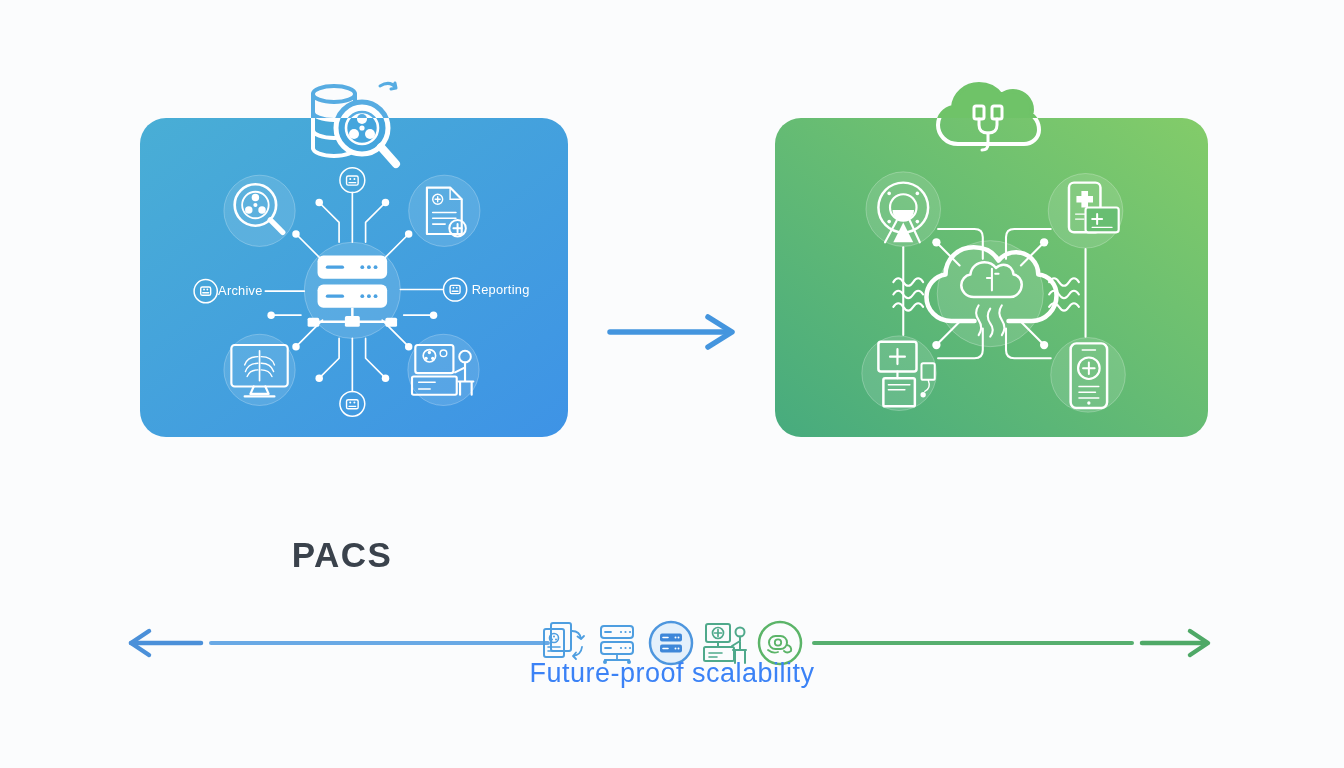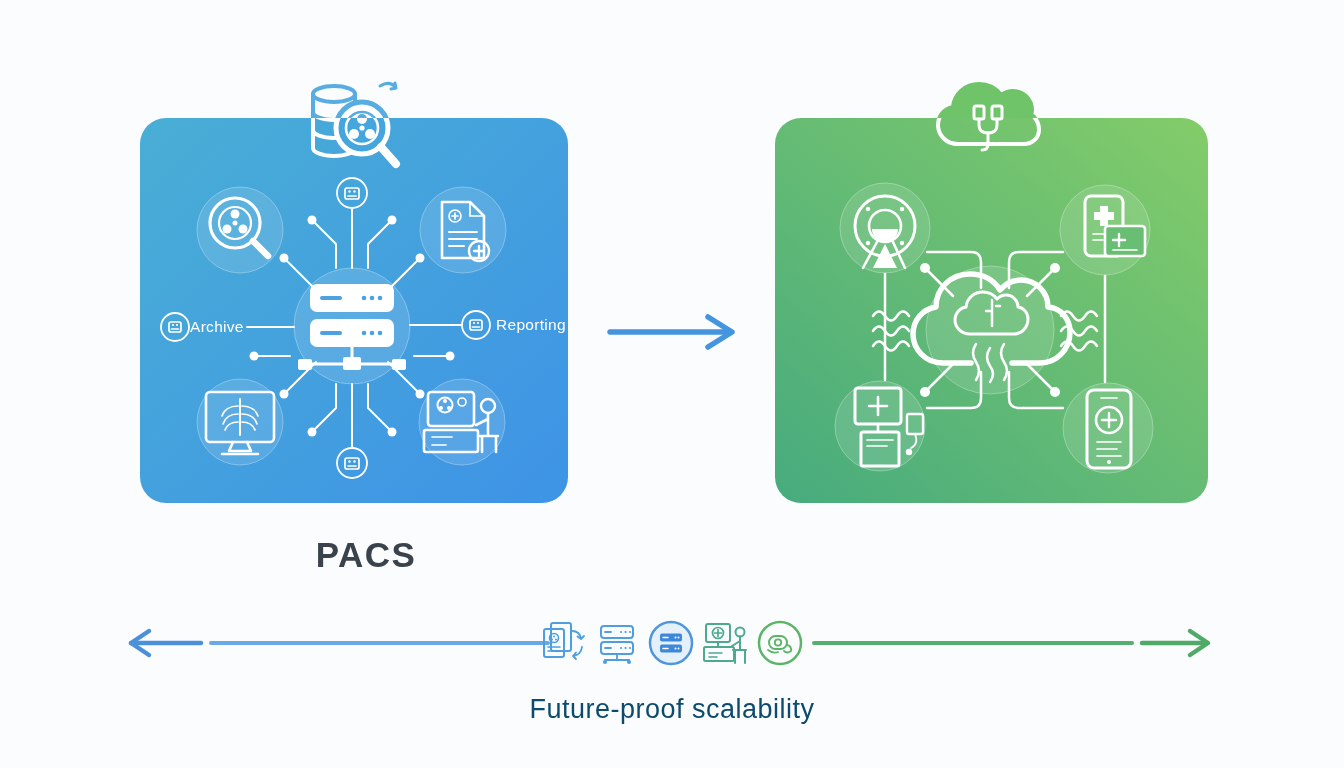--- a/index.html
+++ b/index.html
@@ -2,51 +2,51 @@
 <html><head>
 <meta charset="utf-8">
 <style>
   html,body{margin:0;padding:0}
   body{
     width:1344px;height:768px;position:relative;overflow:hidden;
     background:#fbfcfd;font-family:"Liberation Sans",sans-serif;
   }
   .stage{position:absolute;inset:0}
   
-  .panel{position:absolute;top:118px;height:385px;border-radius:26px}
+  .panel{position:absolute;top:118px;height:319px;border-radius:26px}
   .panel-pacs{left:140px;width:428px;background:linear-gradient(to bottom right,#49AED5 0%,#3E93E6 100%)}
   .panel-vna{left:775px;width:433px;background:linear-gradient(to top right,#47AB7E 0%,#83CC69 100%)}
   .panel-art{position:absolute;inset:0;width:100%;height:100%}
   
   .halo{fill:rgba(255,255,255,0.12);stroke:rgba(255,255,255,0.30);stroke-width:1}
   .ln{fill:none;stroke:#fff;stroke-width:2;stroke-linecap:round;stroke-linejoin:round}
   .ln25{fill:none;stroke:#fff;stroke-width:2.5;stroke-linecap:round;stroke-linejoin:round}
   .dt{fill:#fff}
   .ring{fill:none;stroke:#fff;stroke-width:1.8}
   .wicon{fill:none;stroke:#fff;stroke-width:2.6;stroke-linecap:round;stroke-linejoin:round}
   .wthin{fill:none;stroke:#fff;stroke-width:1.7;stroke-linecap:round}
   .wfill{fill:#fff}
   .nlabel{fill:#fff;font-size:15.5px;letter-spacing:.3px;font-family:"Liberation Sans",sans-serif}
   
   .top-icon{position:absolute}
   .top-icon-pacs{left:302px;top:76px;width:100px;height:98px}
   .top-icon-vna{left:936px;top:80px;width:108px;height:92px}
   
   .big-label{position:absolute;top:535px;font-size:35px;font-weight:700;color:#3A424C;text-align:center;letter-spacing:1.5px}
-  .pacs-label{left:152px;width:428px}
+  .pacs-label{left:128px;width:428px}
   .vna-label{left:775px;width:433px}
   
   .mid-arrow{position:absolute;left:602px;top:313px;width:145px;height:38px}
   .bottom-arrow-left{position:absolute;left:116px;top:627px;width:434px;height:32px}
   .bottom-arrow-right{position:absolute;left:812px;top:627px;width:406px;height:32px}
   
   .icon-strip{position:absolute;left:538px;top:617px;width:266px;height:52px;display:flex;align-items:center;justify-content:space-between}
   .icon-strip svg{display:block}
   
-  .caption{position:absolute;left:0;top:694px;width:1344px;text-align:center;font-size:27px;color:#0c4a6e;letter-spacing:.5px}
+  .caption{position:absolute;left:0;top:658px;width:1344px;text-align:center;font-size:27px;color:#3b82f6;letter-spacing:.5px}
 </style>
 </head>
 <body>
 
 <div class="stage">
 
   <div class="panel panel-pacs">
     <svg class="panel-art" viewBox="0 0 428 385">
 
       <circle class="halo" cx="212" cy="208" r="58"></circle>

